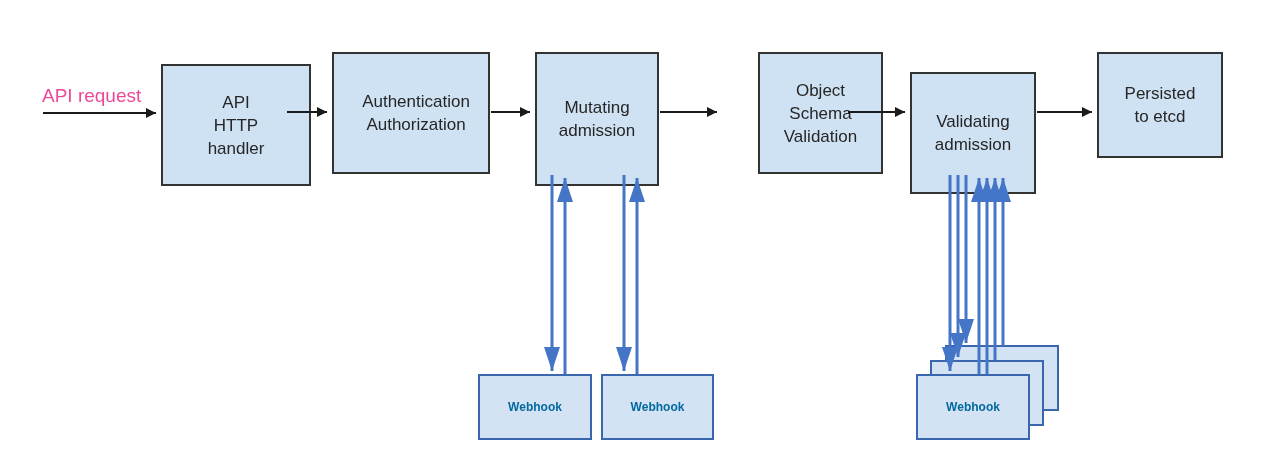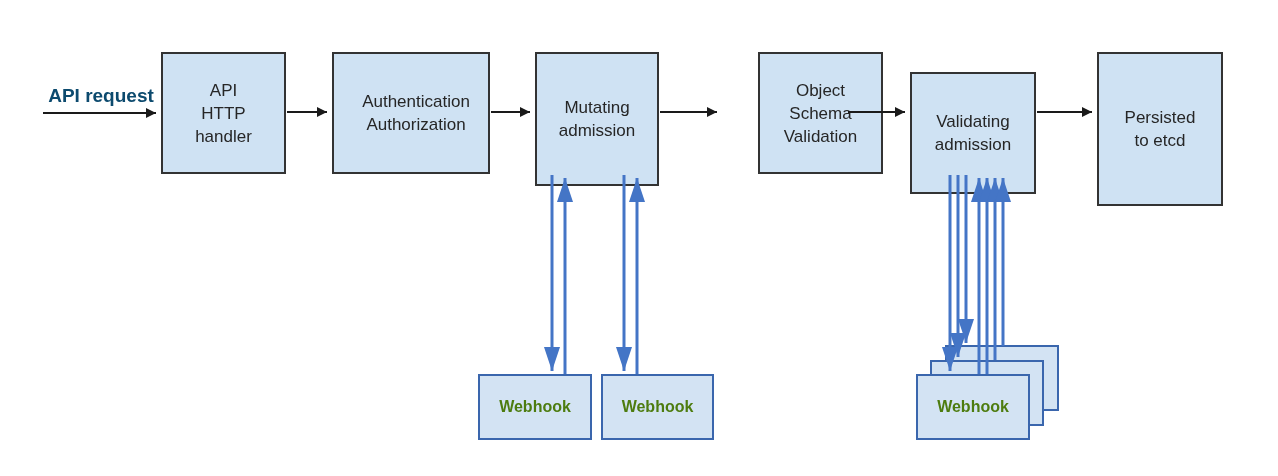--- a/index.html
+++ b/index.html
@@ -41,54 +41,53 @@
     color: var(--text);
     display: flex;
     align-items: center;
     justify-content: center;
     text-align: center;
     font-size: 17px;
     line-height: 23px;
     white-space: pre-line;
     z-index: 1;
   }
-  .n1 { left: 161px; top: 52px; width: 125px; height: 122px; }
+  .n1 { left: 161px; top: 64px; width: 150px; height: 122px; }
   .n2 { left: 332px; top: 52px; width: 158px; height: 122px; padding-left: 10px; }
   .n3 { left: 535px; top: 52px; width: 124px; height: 134px; }
   .n4 { left: 722px; top: 52px; width: 125px; height: 122px; margin-left: 36px; }
   .n5 { left: 910px; top: 52px; width: 126px; height: 122px; margin-top: 20px; }
-  .n6 { left: 1097px; top: 52px; width: 126px; height: 154px; }
+  .n6 { left: 1097px; top: 52px; width: 126px; height: 106px; }
 
   .webhook {
     position: absolute;
     box-sizing: border-box;
     background: var(--webhook-fill);
     border: 2px solid var(--webhook-border);
-    color: #4d7c0f;
+    color: #0369a1;
     display: flex;
     align-items: center;
     justify-content: center;
     text-align: center;
-    font-size: 16px;
+    font-size: 12px;
     font-weight: 700;
   }
   .w1 { left: 478px; top: 374px; width: 114px; height: 66px; z-index: 1; }
   .w2 { left: 601px; top: 374px; width: 113px; height: 66px; z-index: 1; }
   .vw-back   { left: 945px; top: 345px; width: 114px; height: 66px; z-index: 1; }
   .vw-middle { left: 930px; top: 360px; width: 114px; height: 66px; z-index: 2; }
   .vw-front  { left: 916px; top: 374px; width: 114px; height: 66px; z-index: 3; }
 
   .entry-label {
     position: absolute;
     left: 42px; top: 85px;
     width: 118px;
-    text-align: center;
     font-size: 19px;
-    font-weight: 700;
-    color: #0c4a6e;
+    font-weight: 400;
+    color: #ec4899;
     z-index: 2;
   }
 </style>
 </head>
 <body>
 
 <div class="canvas">
 
   <svg class="arrows" viewBox="0 0 1278 476" xmlns="http://www.w3.org/2000/svg">
     <defs>

